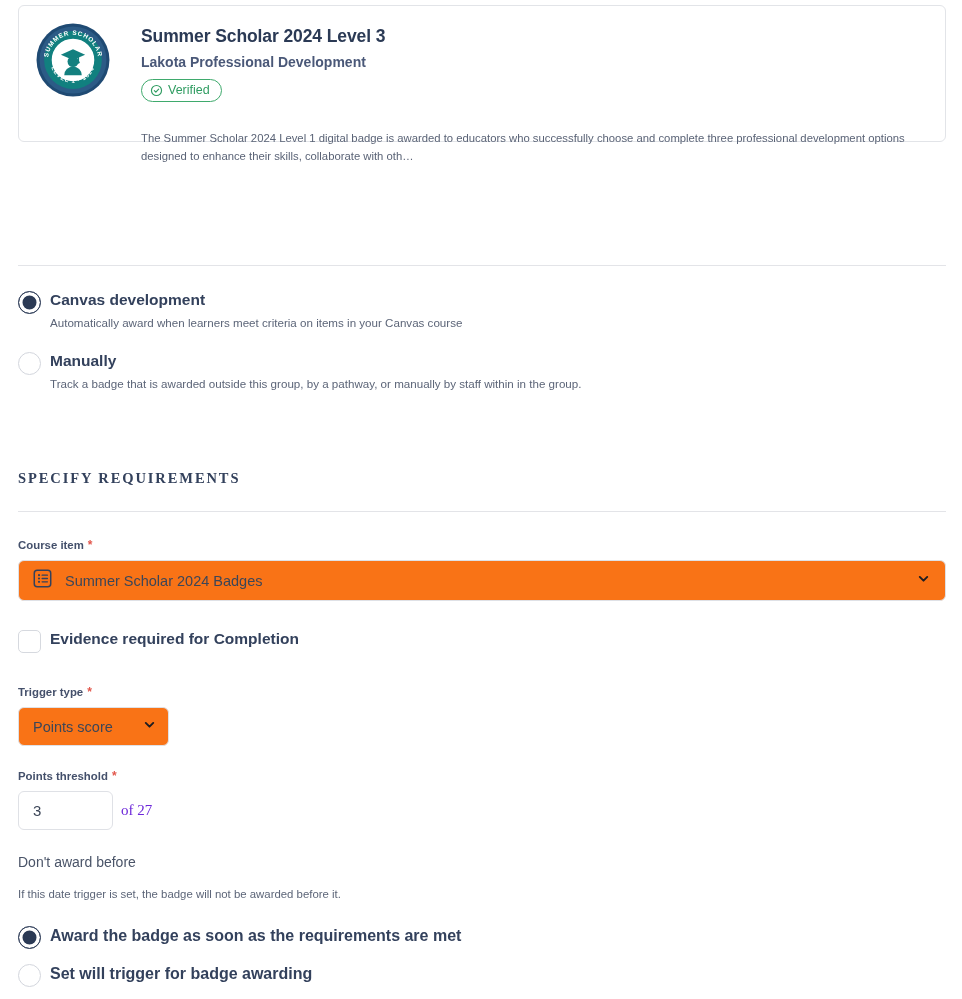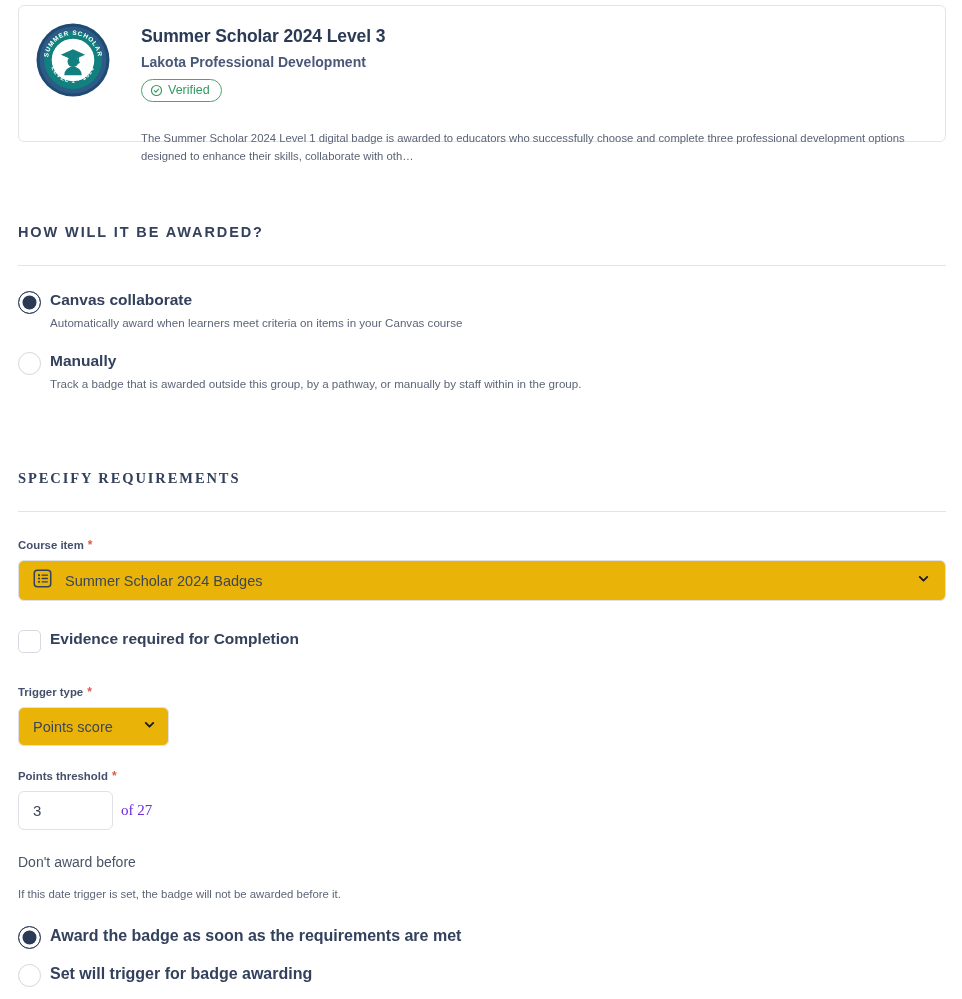--- a/index.html
+++ b/index.html
@@ -130,21 +130,21 @@
     position: absolute;
     left: 18px;
     font-size: 11.4px;
     font-weight: bold;
     color: #44506b;
   }
   .req-star { color: #e2574c; font-size: 12px; margin-left: 4px; }
 
   .select-box {
     position: absolute;
-    background: #eab308;
+    background: #f97316;
     border: 1px solid #dfe1e6;
     border-radius: 6px;
     display: flex;
     align-items: center;
   }
   .select-big {
     left: 18px; top: 560px;
     width: 928px; height: 41px;
     padding: 0 14px 0 13px;
   }
@@ -255,27 +255,26 @@
             <circle cx="12" cy="12" r="9.3"></circle>
             <path d="M8 12.2 L10.8 15 L16 9.4"></path>
           </svg>
         </span>
         <span>Verified</span>
       </div>
       <div class="badge-desc">The Summer Scholar 2024 Level 1 digital badge is awarded to educators who successfully choose and complete three professional development options designed to enhance their skills, collaborate with oth…</div>
     </div>
   </div>
 
-  <div class="section-head" style="top:224px;">HOW WILL IT BE AWARDED?</div>
   <div class="section-rule" style="top:265px;"></div>
 
   <div class="radio-row" style="top:291px;">
     <span class="radio-mark on"></span>
     <div style="margin-left:32px;">
-      <div class="radio-label">Canvas collaborate</div>
+      <div class="radio-label">Canvas development</div>
       <div class="radio-desc">Automatically award when learners meet criteria on items in your Canvas course</div>
     </div>
   </div>
 
   <div class="radio-row" style="top:352px;">
     <span class="radio-mark off"></span>
     <div style="margin-left:32px;">
       <div class="radio-label">Manually</div>
       <div class="radio-desc">Track a badge that is awarded outside this group, by a pathway, or manually by staff within in the group.</div>
     </div>

